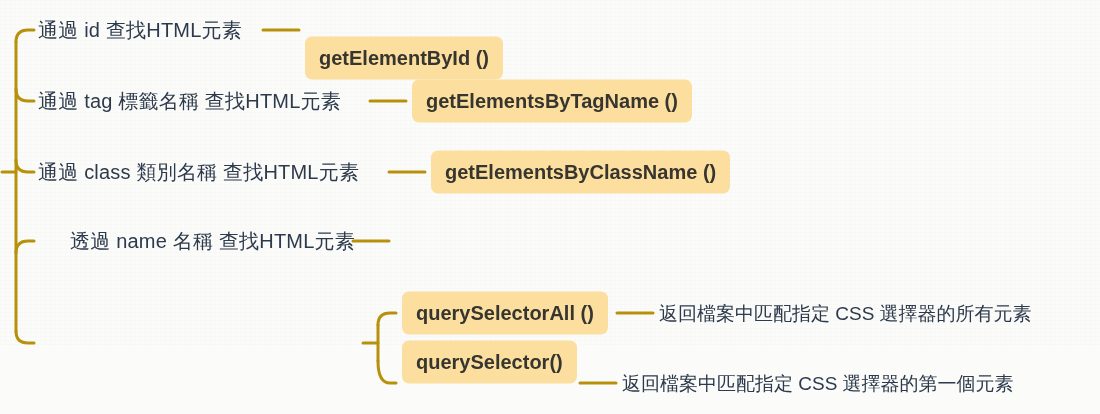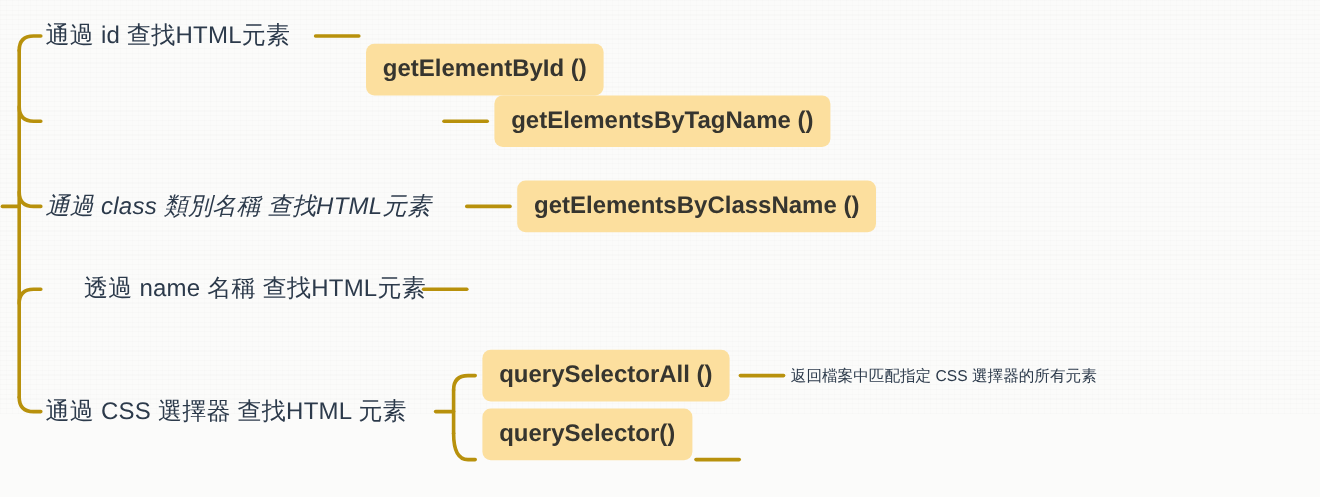--- a/index.html
+++ b/index.html
@@ -48,21 +48,21 @@
     font-weight: bold;
     line-height: 1;
     padding: 11px 14px 12px 14px;
     border-radius: 7px;
     transform: translateY(-50%);
   }
   .desc-label {
     position: absolute;
     white-space: nowrap;
     color: #2c3a4b;
-    font-size: 13px;
+    font-size: 19px;
     line-height: 1;
     transform: translateY(-50%);
   }
 </style>
 </head>
 <body>
 
 <div id="mindmap">
 
   <svg id="edges" viewBox="0 0 1100 414" width="1100" height="414" xmlns="http://www.w3.org/2000/svg">
@@ -93,27 +93,28 @@
       <path d="M 378 361 Q 378 383 390 383 L 396 383"></path>
 
       <path d="M 617 313 L 653 313"></path>
       <path d="M 580 383 L 616 383"></path>
     </g>
   </svg>
 
   <div class="node-label" style="left:38px; top:30px;">通過 id 查找HTML元素</div>
   <div class="badge" style="left:305px; top:30px;margin-top:28px;">getElementById ()</div>
 
+  <div class="node-label" style="left:38px; top:101px;">通過 tag 標籤名稱 查找HTML元素</div>
   <div class="badge" style="left:412px; top:101px;">getElementsByTagName ()</div>
 
-  <div class="node-label" style="left:38px; top:172px;font-style:italic;">通過 class 類別名稱 查找HTML元素</div>
+  <div class="node-label" style="left:38px; top:172px;">通過 class 類別名稱 查找HTML元素</div>
   <div class="badge" style="left:431px; top:172px;">getElementsByClassName ()</div>
 
   <div class="node-label" style="left:38px; top:241px;margin-left:32px;">透過 name 名稱 查找HTML元素</div>
 
-  <div class="node-label" style="left:38px; top:343px;">通過 CSS 選擇器 查找HTML 元素</div>
 
   <div class="badge" style="left:402px; top:313px;">querySelectorAll ()</div>
   <div class="desc-label" style="left:659px; top:313px;">返回檔案中匹配指定 CSS 選擇器的所有元素</div>
 
   <div class="badge" style="left:402px; top:362px;">querySelector()</div>
+  <div class="desc-label" style="left:622px; top:383px;">返回檔案中匹配指定 CSS 選擇器的第一個元素</div>
 
 </div>
 
 </body></html>

